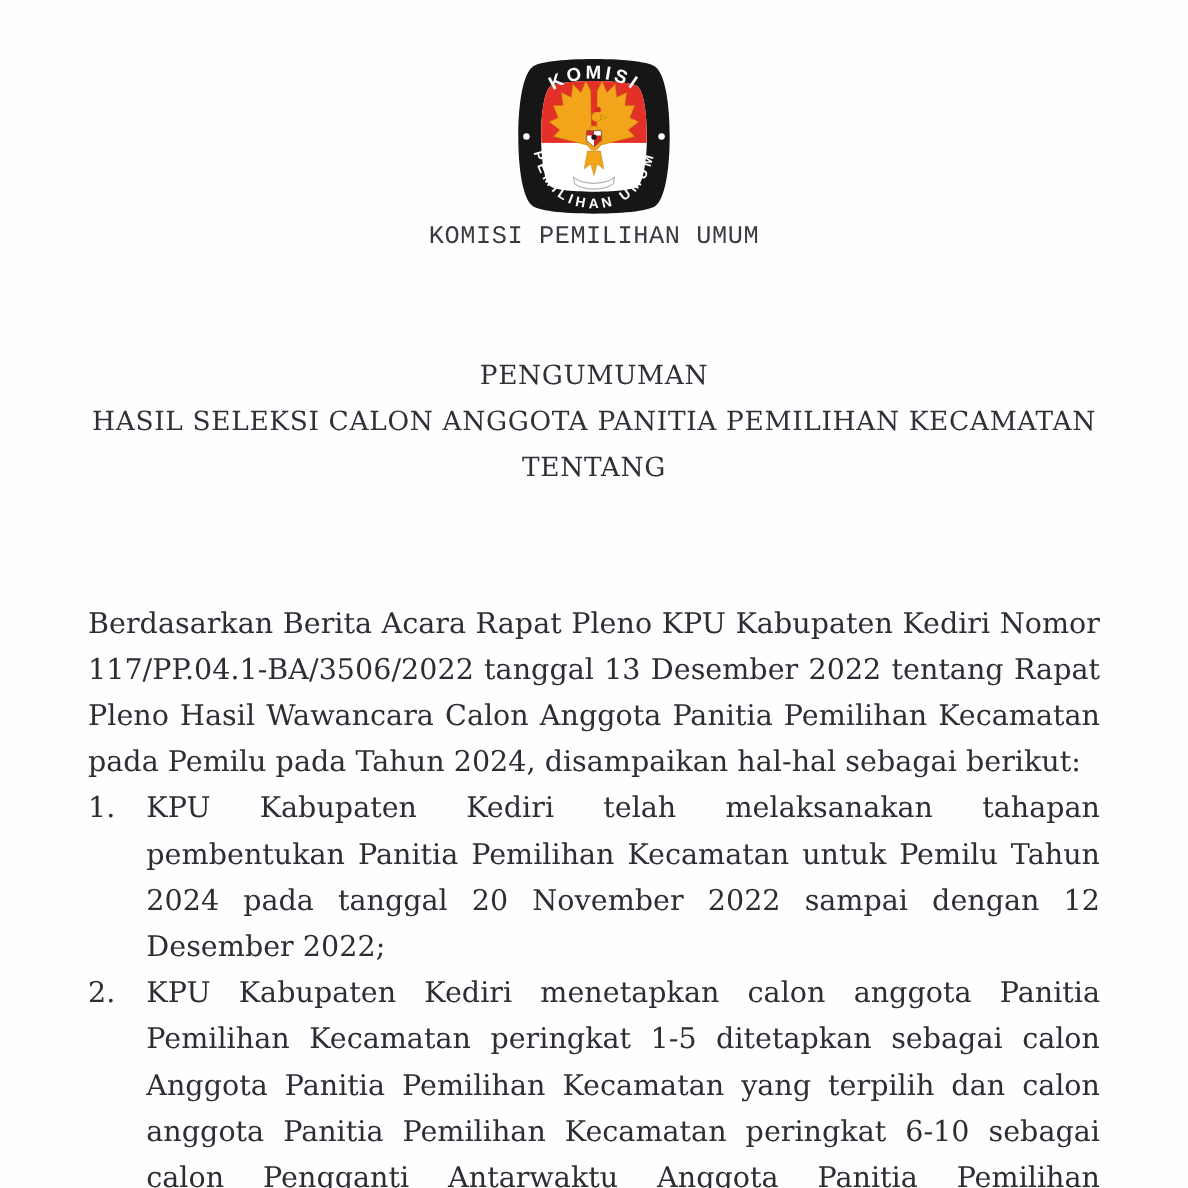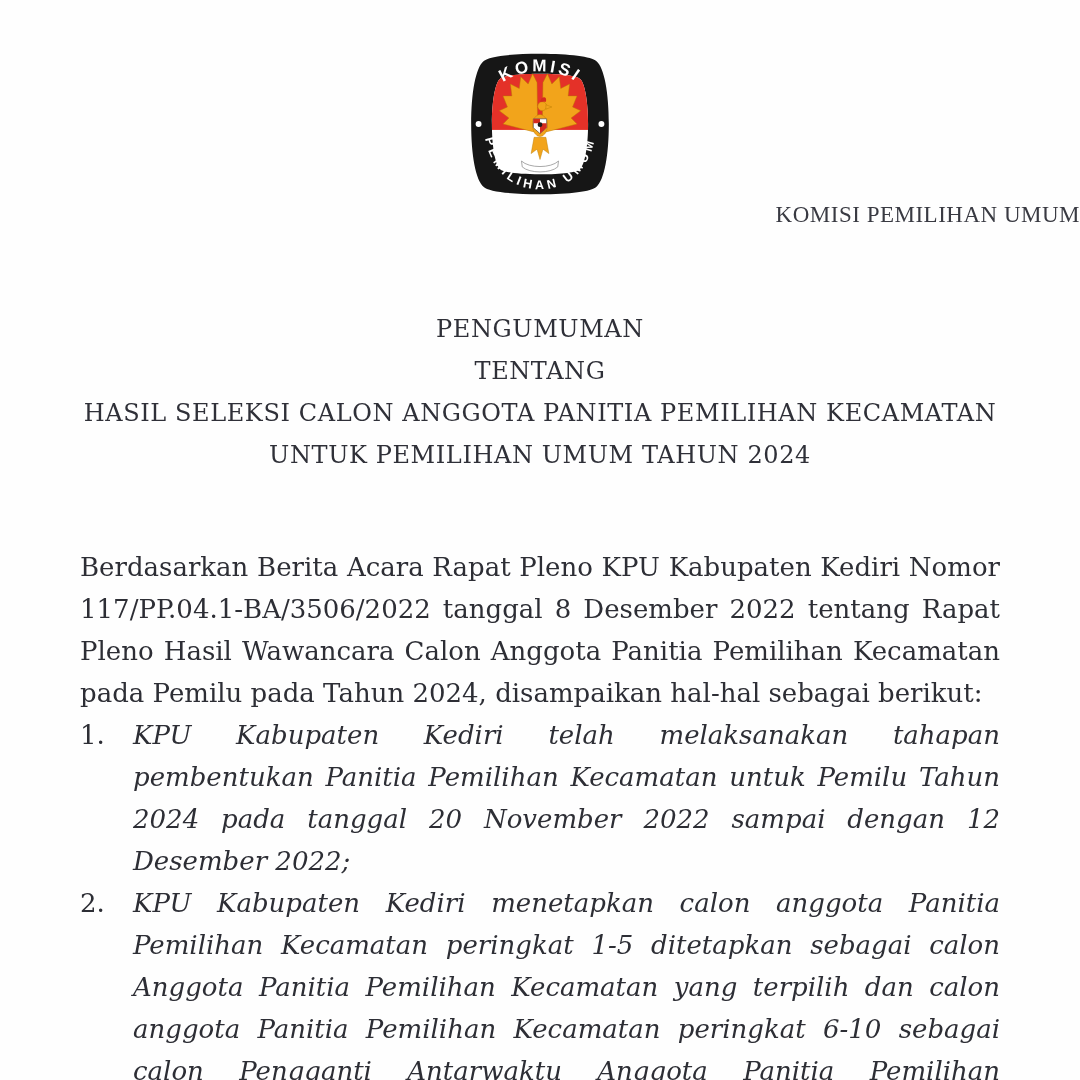--- a/index.html
+++ b/index.html
@@ -5,36 +5,36 @@
   html,body { margin:0; padding:0; background:#ffffff; }
   .page {
     position:relative; width:1080px; height:1080px; background:#fefefe;
     overflow:hidden; font-family:"DejaVu Serif", serif; color:#2d2e35;
   }
   .logo-wrap { position:absolute; top:50px; left:50%; transform:translateX(-50%);
     width:152px; height:148px; }
   .logo-wrap svg { width:100%; height:100%; display:block; }
   .org-header {
     position:absolute; top:200px; left:0; width:100%;
-    text-align:right; font-family:Liberation Serif, serif;
+    text-align:center; font-family:Liberation Mono, monospace;
     font-size:23px; line-height:30px; color:#393a42; letter-spacing:0.5px;
   }
   .title-block {
-    position:absolute; top:308px; left:80px; width:920px;
+    position:absolute; top:320px; left:80px; width:920px;
     text-align:center; font-size:24px; color:#2f3038; letter-spacing:0.6px;
   }
   .title-block .t-line { line-height:42px; }
   .doc-body {
     position:absolute; top:546px; left:80px; width:920px;
     font-size:26px; line-height:42px; text-align:justify; color:#2d2e35;
   }
   .doc-body p { margin:0; }
   .num-item { display:flex; align-items:flex-start; }
   .num-item .num { flex:0 0 53px; }
-  .num-item .itm-text { flex:1 1 auto; text-align:justify;font-style:italic; }
+  .num-item .itm-text { flex:1 1 auto; text-align:justify; }
 </style>
 </head>
 <body>
 
 <div class="page">
 
   <div class="logo-wrap">
     <svg viewBox="0 0 200 200" xmlns="http://www.w3.org/2000/svg">
       <defs>
         <clipPath id="innerClip">
@@ -81,27 +81,26 @@
       </text>
     </svg>
   </div>
 
   <div class="org-header">
     <div>KOMISI PEMILIHAN UMUM</div>
   </div>
 
   <div class="title-block">
     <div class="t-line">PENGUMUMAN</div>
+    <div class="t-line">HASIL SELEKSI CALON ANGGOTA PANITIA PEMILIHAN KECAMATAN</div>
     <div class="t-line">TENTANG</div>
-    <div class="t-line">HASIL SELEKSI CALON ANGGOTA PANITIA PEMILIHAN KECAMATAN</div>
-    <div class="t-line">UNTUK PEMILIHAN UMUM TAHUN 2024</div>
   </div>
 
   <div class="doc-body">
-    <p>Berdasarkan Berita Acara Rapat Pleno KPU Kabupaten Kediri Nomor 117/PP.04.1-BA/3506/2022 tanggal 8 Desember 2022 tentang Rapat Pleno Hasil Wawancara Calon Anggota Panitia Pemilihan Kecamatan pada Pemilu pada Tahun 2024, disampaikan hal-hal sebagai berikut:</p>
+    <p>Berdasarkan Berita Acara Rapat Pleno KPU Kabupaten Kediri Nomor 117/PP.04.1-BA/3506/2022 tanggal 13 Desember 2022 tentang Rapat Pleno Hasil Wawancara Calon Anggota Panitia Pemilihan Kecamatan pada Pemilu pada Tahun 2024, disampaikan hal-hal sebagai berikut:</p>
 
     <div class="num-item">
       <div class="num">1.</div>
       <div class="itm-text">KPU Kabupaten Kediri telah melaksanakan tahapan pembentukan Panitia Pemilihan Kecamatan untuk Pemilu Tahun 2024 pada tanggal 20 November 2022 sampai dengan 12 Desember 2022;</div>
     </div>
 
     <div class="num-item">
       <div class="num">2.</div>
       <div class="itm-text">KPU Kabupaten Kediri menetapkan calon anggota Panitia Pemilihan Kecamatan peringkat 1-5 ditetapkan sebagai calon Anggota Panitia Pemilihan Kecamatan yang terpilih dan calon anggota Panitia Pemilihan Kecamatan peringkat 6-10 sebagai calon Pengganti Antarwaktu Anggota Panitia Pemilihan Kecamatan sebagaimana daftar terlampir;</div>
     </div>

